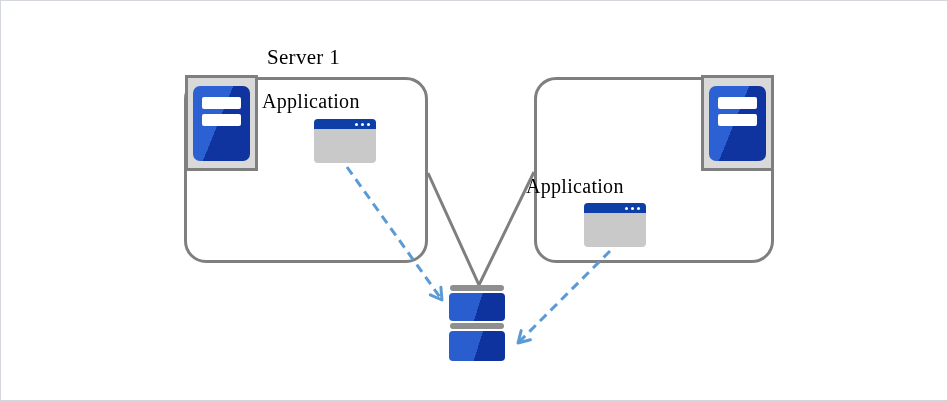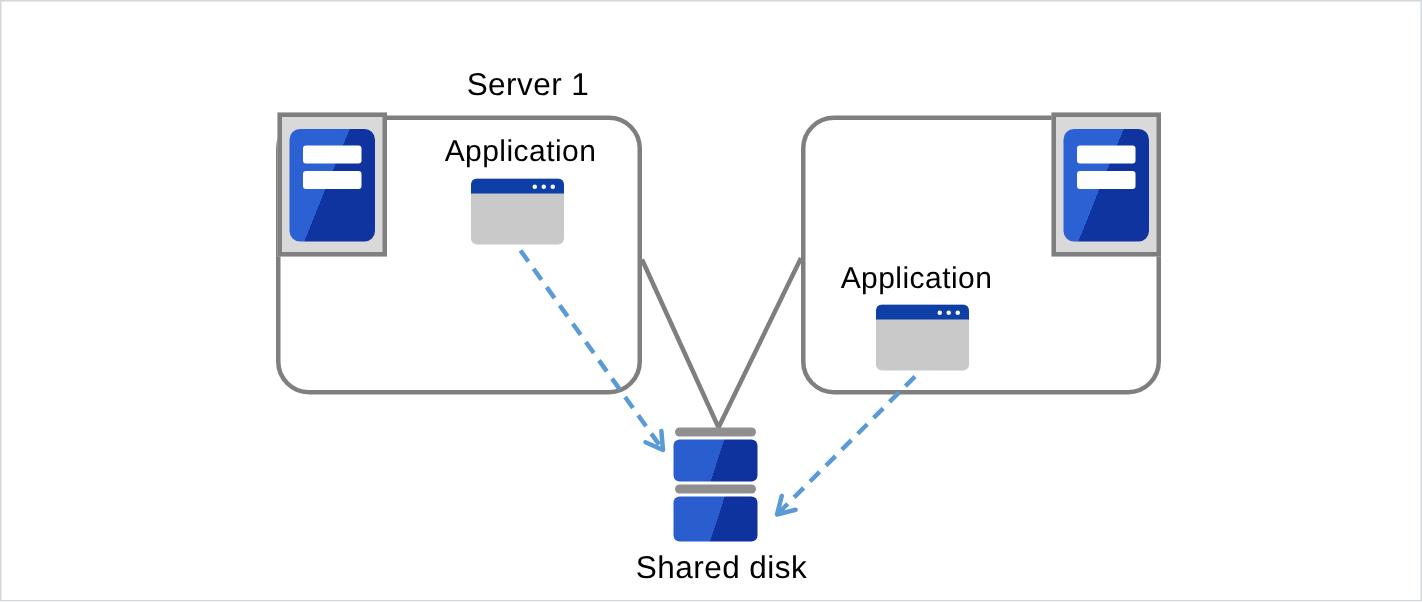--- a/index.html
+++ b/index.html
@@ -28,26 +28,26 @@
   #server1-box { left: 183px; width: 244px; }
   #server2-box { left: 533px; width: 240px; }
 
   
   #edges-svg { position: absolute; left: 0; top: 0; z-index: 2; }
 
   
   .diagram-label {
     position: absolute;
     width: 170px;
-    text-align: center;
     font-size: 21px;
     letter-spacing: 0.3px;
     line-height: 24px;
     white-space: nowrap;
     z-index: 4;
+    font-family: Liberation Serif, serif;
   }
   #server1-label { left: 266px; top: 44px; }
   #server2-label { left: 532px; top: 44px; }
   #app1-label    { left: 261px; top: 88px;  font-size: 20px; }
   #app2-label    { left: 525px; top: 173px; font-size: 20px; }
   #disk-label    { left: 395px; top: 366px; }
 
   
   .server-icon {
     position: absolute;
@@ -182,15 +182,14 @@
       <span class="dot"></span>
     </div>
   </div>
 
   <div id="disk-icon">
     <div class="disk-cap cap1"></div>
     <div class="disk-body body1"></div>
     <div class="disk-cap cap2"></div>
     <div class="disk-body body2"></div>
   </div>
-  <div id="disk-label" class="diagram-label">Shared disk</div>
 
 </div>
 
 </body></html>

